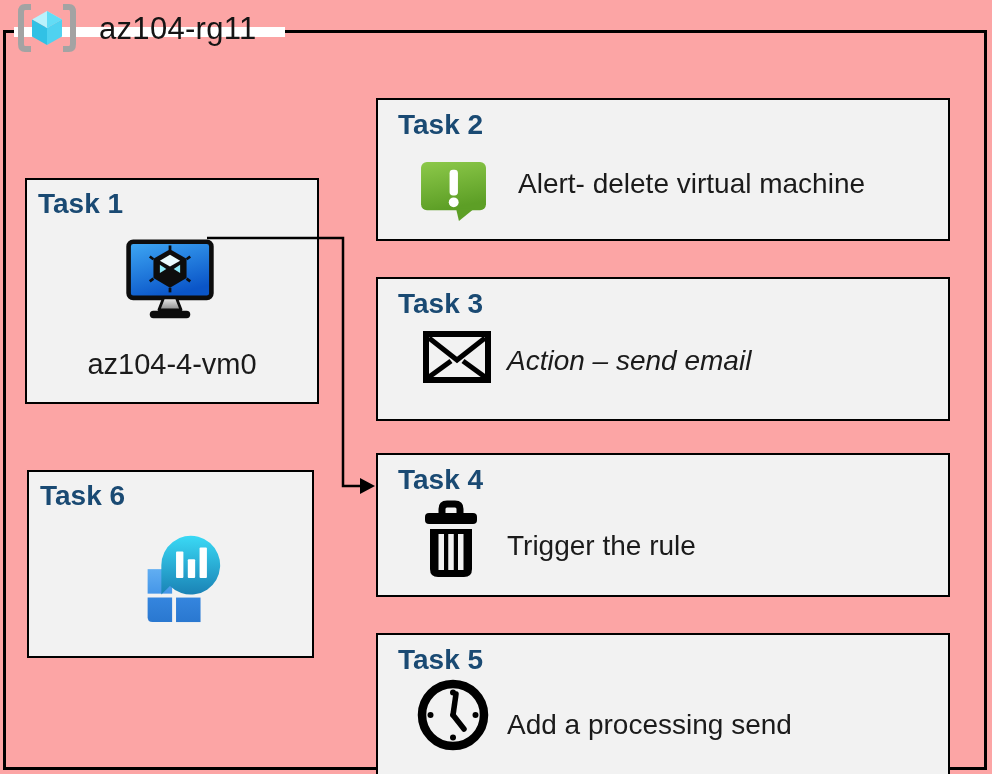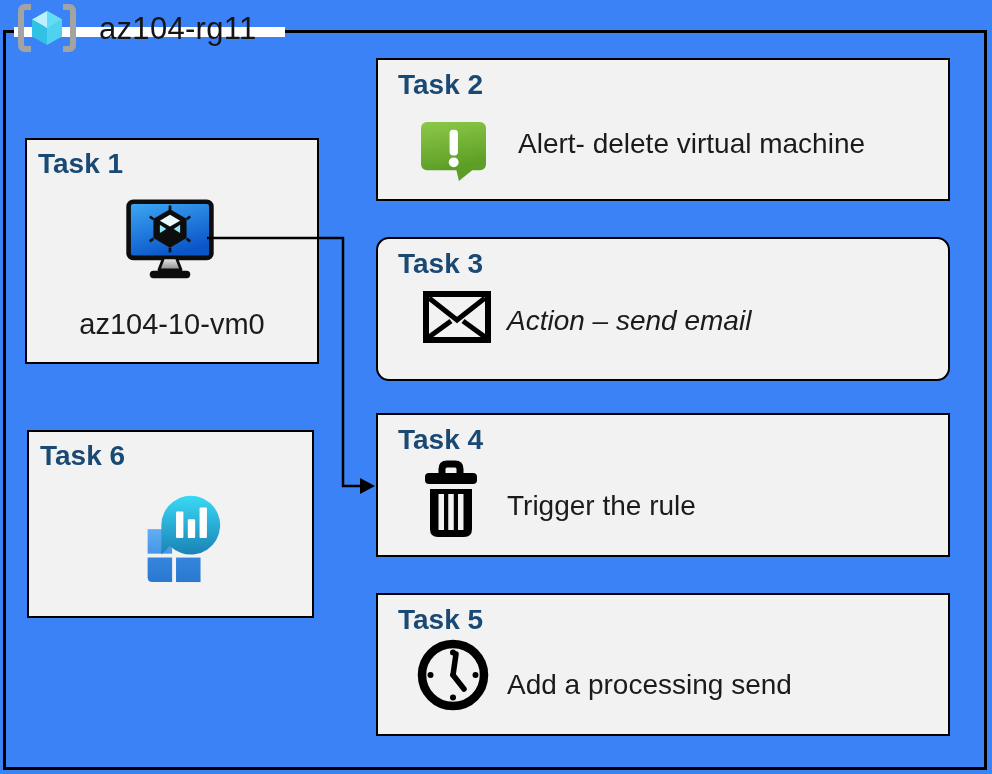--- a/index.html
+++ b/index.html
@@ -1,52 +1,52 @@
 <!DOCTYPE html>
 <html><head>
 <meta charset="utf-8">
 <style>
   html,body { margin:0; padding:0; background:#ffffff; }
   #canvas {
-    position:relative; width:992px; height:774px; background:#3b82f6;
+    position:relative; width:992px; height:774px; background:#fca5a5;
     font-family:"Liberation Sans", sans-serif; overflow:hidden;
   }
   .outer-border {
     position:absolute; left:3px; top:30px; width:984px; height:740px;
     border:3px solid #000; box-sizing:border-box;
   }
   .border-gap {
     position:absolute; left:14px; top:27px; width:271px; height:10px; background:#ffffff;
   }
   .rg-icon { position:absolute; left:16px; top:3px; }
   .rg-label {
     position:absolute; left:99px; top:11px; font-size:31px; color:#141414;
     letter-spacing:0.3px; white-space:nowrap;
   }
   .task-box {
-    position:absolute; background:#f2f2f2; border:2px solid #000; box-sizing:border-box;
+    position:absolute; background:#f2f2f2; border:2px solid #000; box-sizing:border-box;margin-top:40px;
   }
   .task-title {
     position:absolute; font-weight:700; font-size:28px; color:#1a4a73; white-space:nowrap;
   }
   .left-box .task-title  { left:11px; top:8px; }
   .rbox     .task-title  { left:20px; top:9px; }
   .center-label {
     position:absolute; left:0; width:100%; text-align:center;
     font-size:29px; color:#1b1b1b; white-space:nowrap;
   }
   .rlabel {
     position:absolute; font-size:28px; color:#1b1b1b; white-space:nowrap;
   }
   .icon-abs { position:absolute; }
 
   #task1 { left:25px;  top:138px; width:294px; height:226px; }
   #task6 { left:27px;  top:430px; width:287px; height:188px; }
   #task2 { left:376px; top:58px;  width:574px; height:143px; }
-  #task3 { left:376px; top:237px; width:574px; height:144px;border-radius:13px; }
+  #task3 { left:376px; top:237px; width:574px; height:144px; }
   #task4 { left:376px; top:413px; width:574px; height:144px; }
   #task5 { left:376px; top:593px; width:574px; height:143px;padding-left:25px; }
 
   #task1 .icon-abs { left:97px;  top:59px; }
   #task6 .icon-abs { left:100px; top:55px; }
   #task2 .icon-abs { left:41px;  top:59px; }
   #task3 .icon-abs { left:45px;  top:52px; }
   #task4 .icon-abs { left:46px;  top:45px; }
   #task5 .icon-abs { left:37px;  top:42px; }
 
@@ -99,21 +99,21 @@
         <line x1="32" y1="43" x2="28" y2="46"></line>
           <line x1="32" y1="22" x2="28" y2="19"></line>
       </g>
       <polygon points="50,11 68,21.5 68,42.5 50,53 32,42.5 32,21.5" fill="#0d0d0d"></polygon>
       <polygon points="50,17 61,23.5 50,30 39,23.5" fill="#e9fbfe"></polygon>
       <polygon points="39,28 46,32.5 39,37" fill="#8feaf9"></polygon>
       <polygon points="61,28 54,32.5 61,37" fill="#8feaf9"></polygon>
       <path d="M43,64 h14 l5,13 h-24 Z" fill="url(#vmStand)" stroke="#0d0d0d" stroke-width="3" stroke-linejoin="round"></path>
       <rect x="28" y="78" width="44" height="8" rx="4" fill="#0d0d0d"></rect>
     </svg>
-    <div class="center-label">az104-10-vm0</div>
+    <div class="center-label">az104-4-vm0</div>
   </div>
 
   <div id="task6" class="task-box left-box">
     <div class="task-title">Task 6</div>
     <svg class="icon-abs" width="98" height="98" viewBox="0 0 100 100">
       <defs>
         <linearGradient id="lqBub" x1="0" y1="0" x2="0" y2="1">
           <stop offset="0" stop-color="#3ad9f5"></stop>
             <stop offset="1" stop-color="#1a82b5"></stop>
         </linearGradient>

